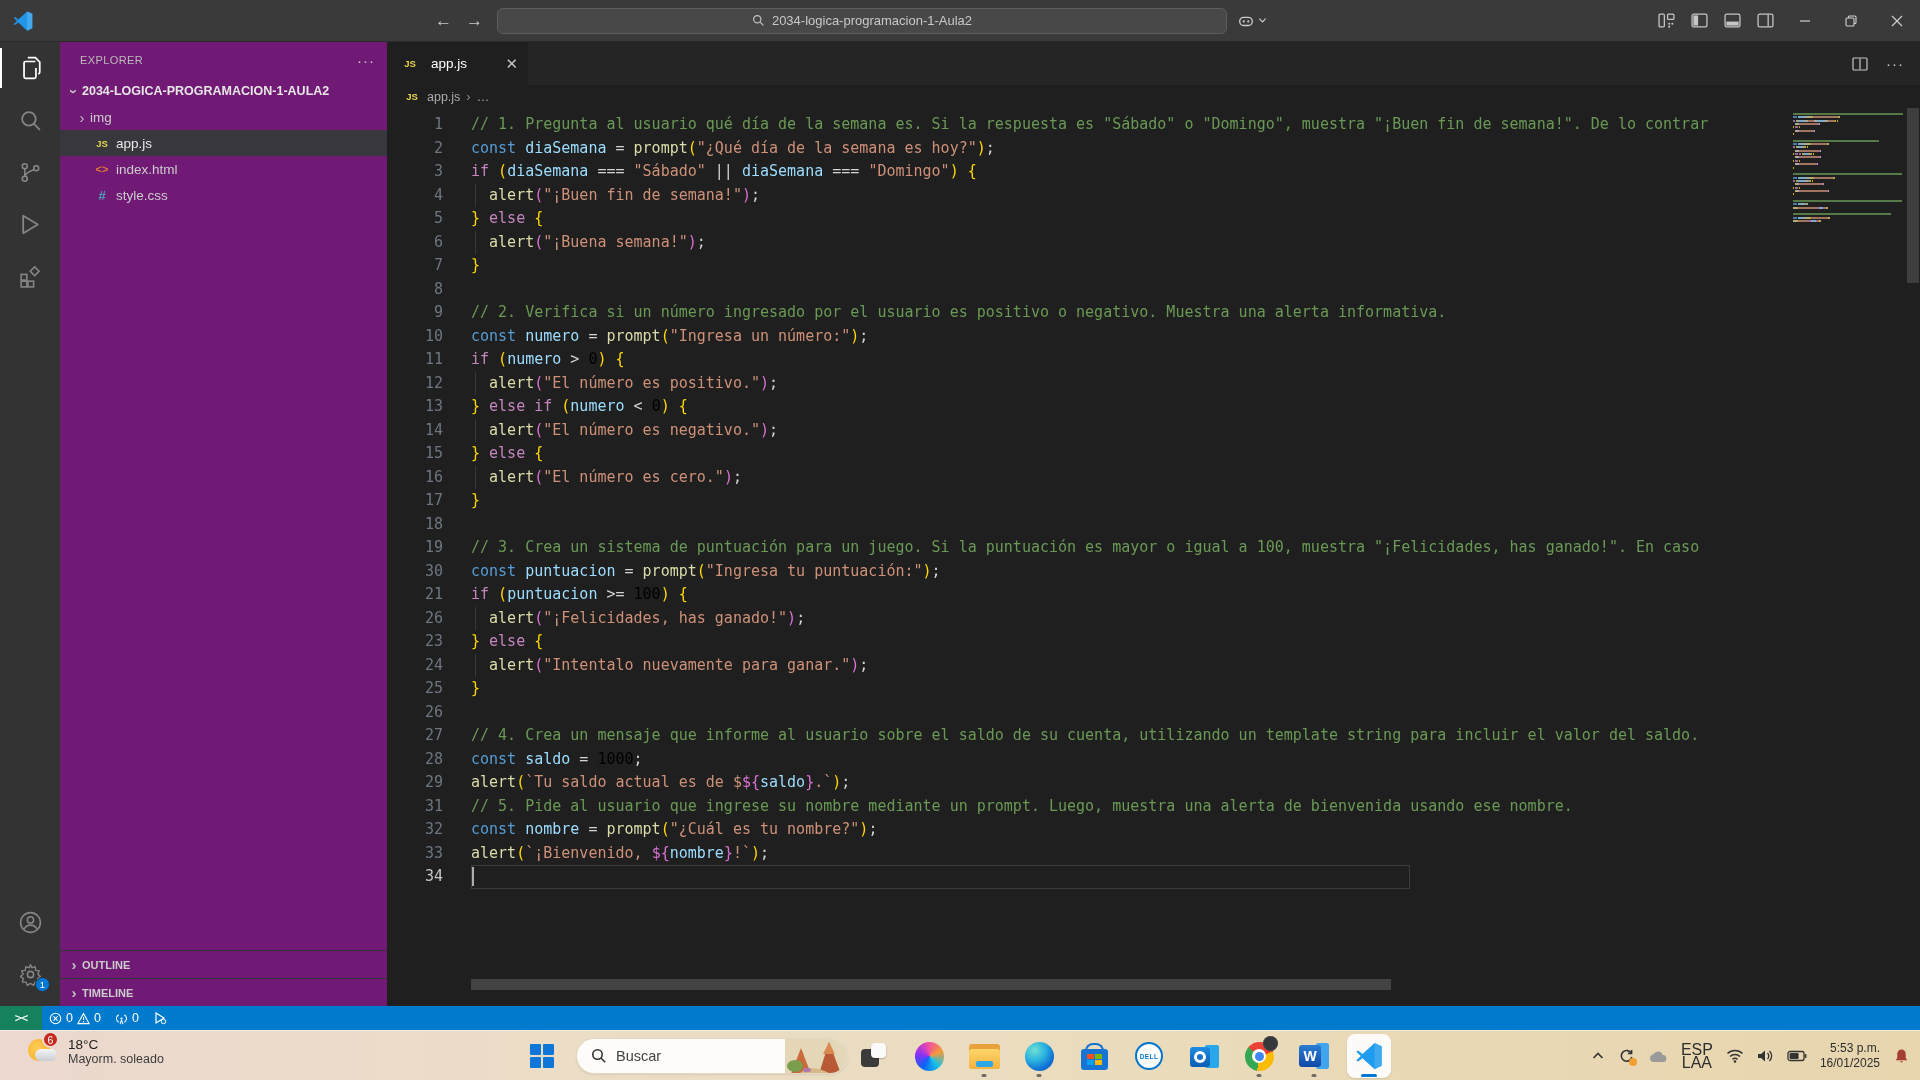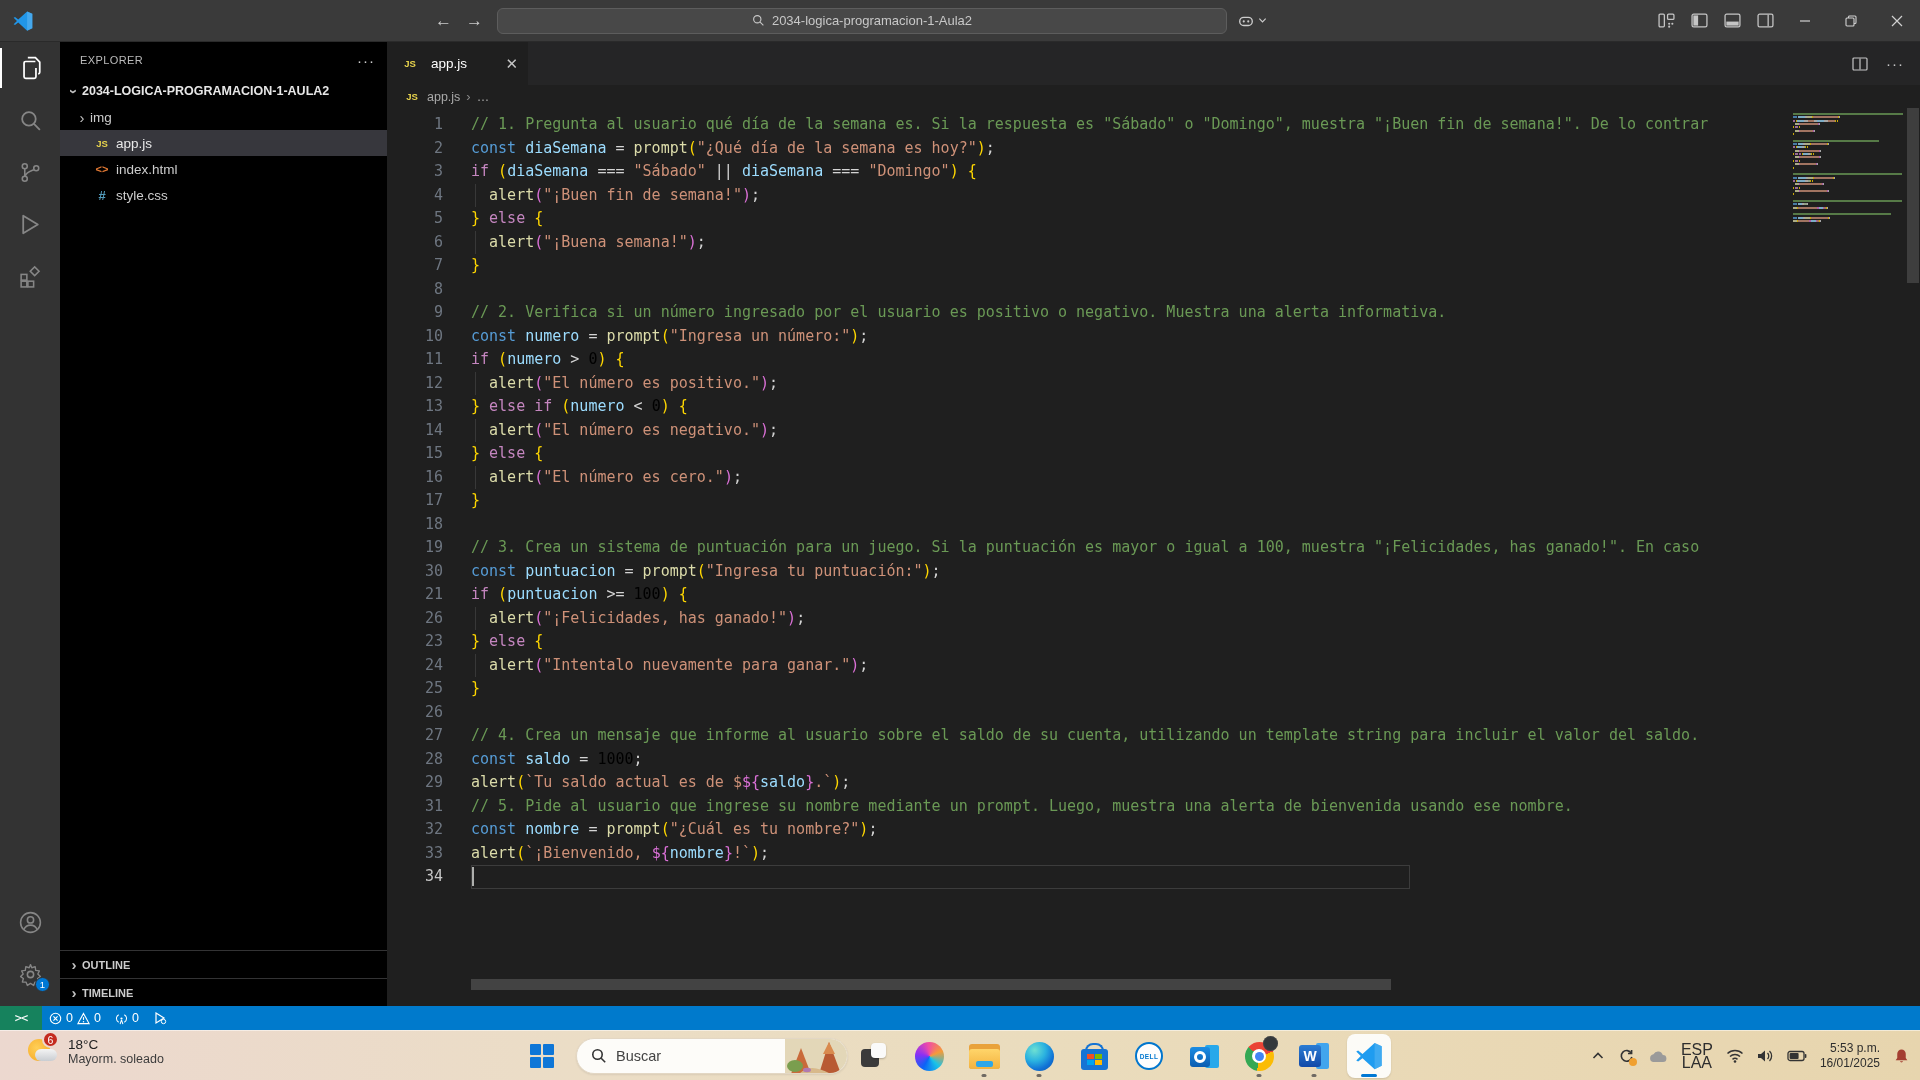--- a/index.html
+++ b/index.html
@@ -29,21 +29,21 @@
   .activitybar { width:60px; background:#333333; display:flex; flex-direction:column; align-items:center; }
   .ab-item { width:60px; height:52px; display:flex; align-items:center; justify-content:center;
              position:relative; color:#868686; }
   .ab-item.active { color:#ffffff; }
   .ab-item.active::before { content:""; position:absolute; left:0; top:6px; bottom:6px; width:2px; background:#ffffff; }
   .ab-bottom { margin-top:auto; margin-bottom:6px; display:flex; flex-direction:column; align-items:center; }
   .ab-badge { position:absolute; right:10px; bottom:8px; min-width:15px; height:15px; border-radius:8px;
               background:#0078d4; color:#fff; font-size:9.5px; display:flex; align-items:center;
               justify-content:center; border:1.5px solid #333333; }
 
-  .sidebar { width:327px; background:#000000; position:relative; color:#cccccc; }
+  .sidebar { width:327px; background:#701a75; position:relative; color:#cccccc; }
   .sb-header { height:36px; display:flex; align-items:center; padding:0 12px 0 20px;
                font-size:11px; letter-spacing:.4px; color:#bbbbbb; }
   .sb-header .more { margin-left:auto; font-size:15px; color:#cccccc; letter-spacing:1px; }
   .tree-row { height:26px; display:flex; align-items:center; font-size:13.5px; cursor:default; white-space:nowrap; }
   .tree-row.selected { background:#37373d; color:#e8e8e8; }
   .tree-root { font-weight:bold; font-size:12.5px; color:#e6e6e6; }
   .chev { display:inline-block; color:#c0c0c0; font-size:15px; width:16px; text-align:center; flex:none; }
   .chev.down { transform:rotate(90deg); }
   .fi { width:18px; text-align:center; font-weight:bold; margin-right:5px; flex:none; }
   .fi-js  { color:#e8d44d; font-size:9.5px; }

